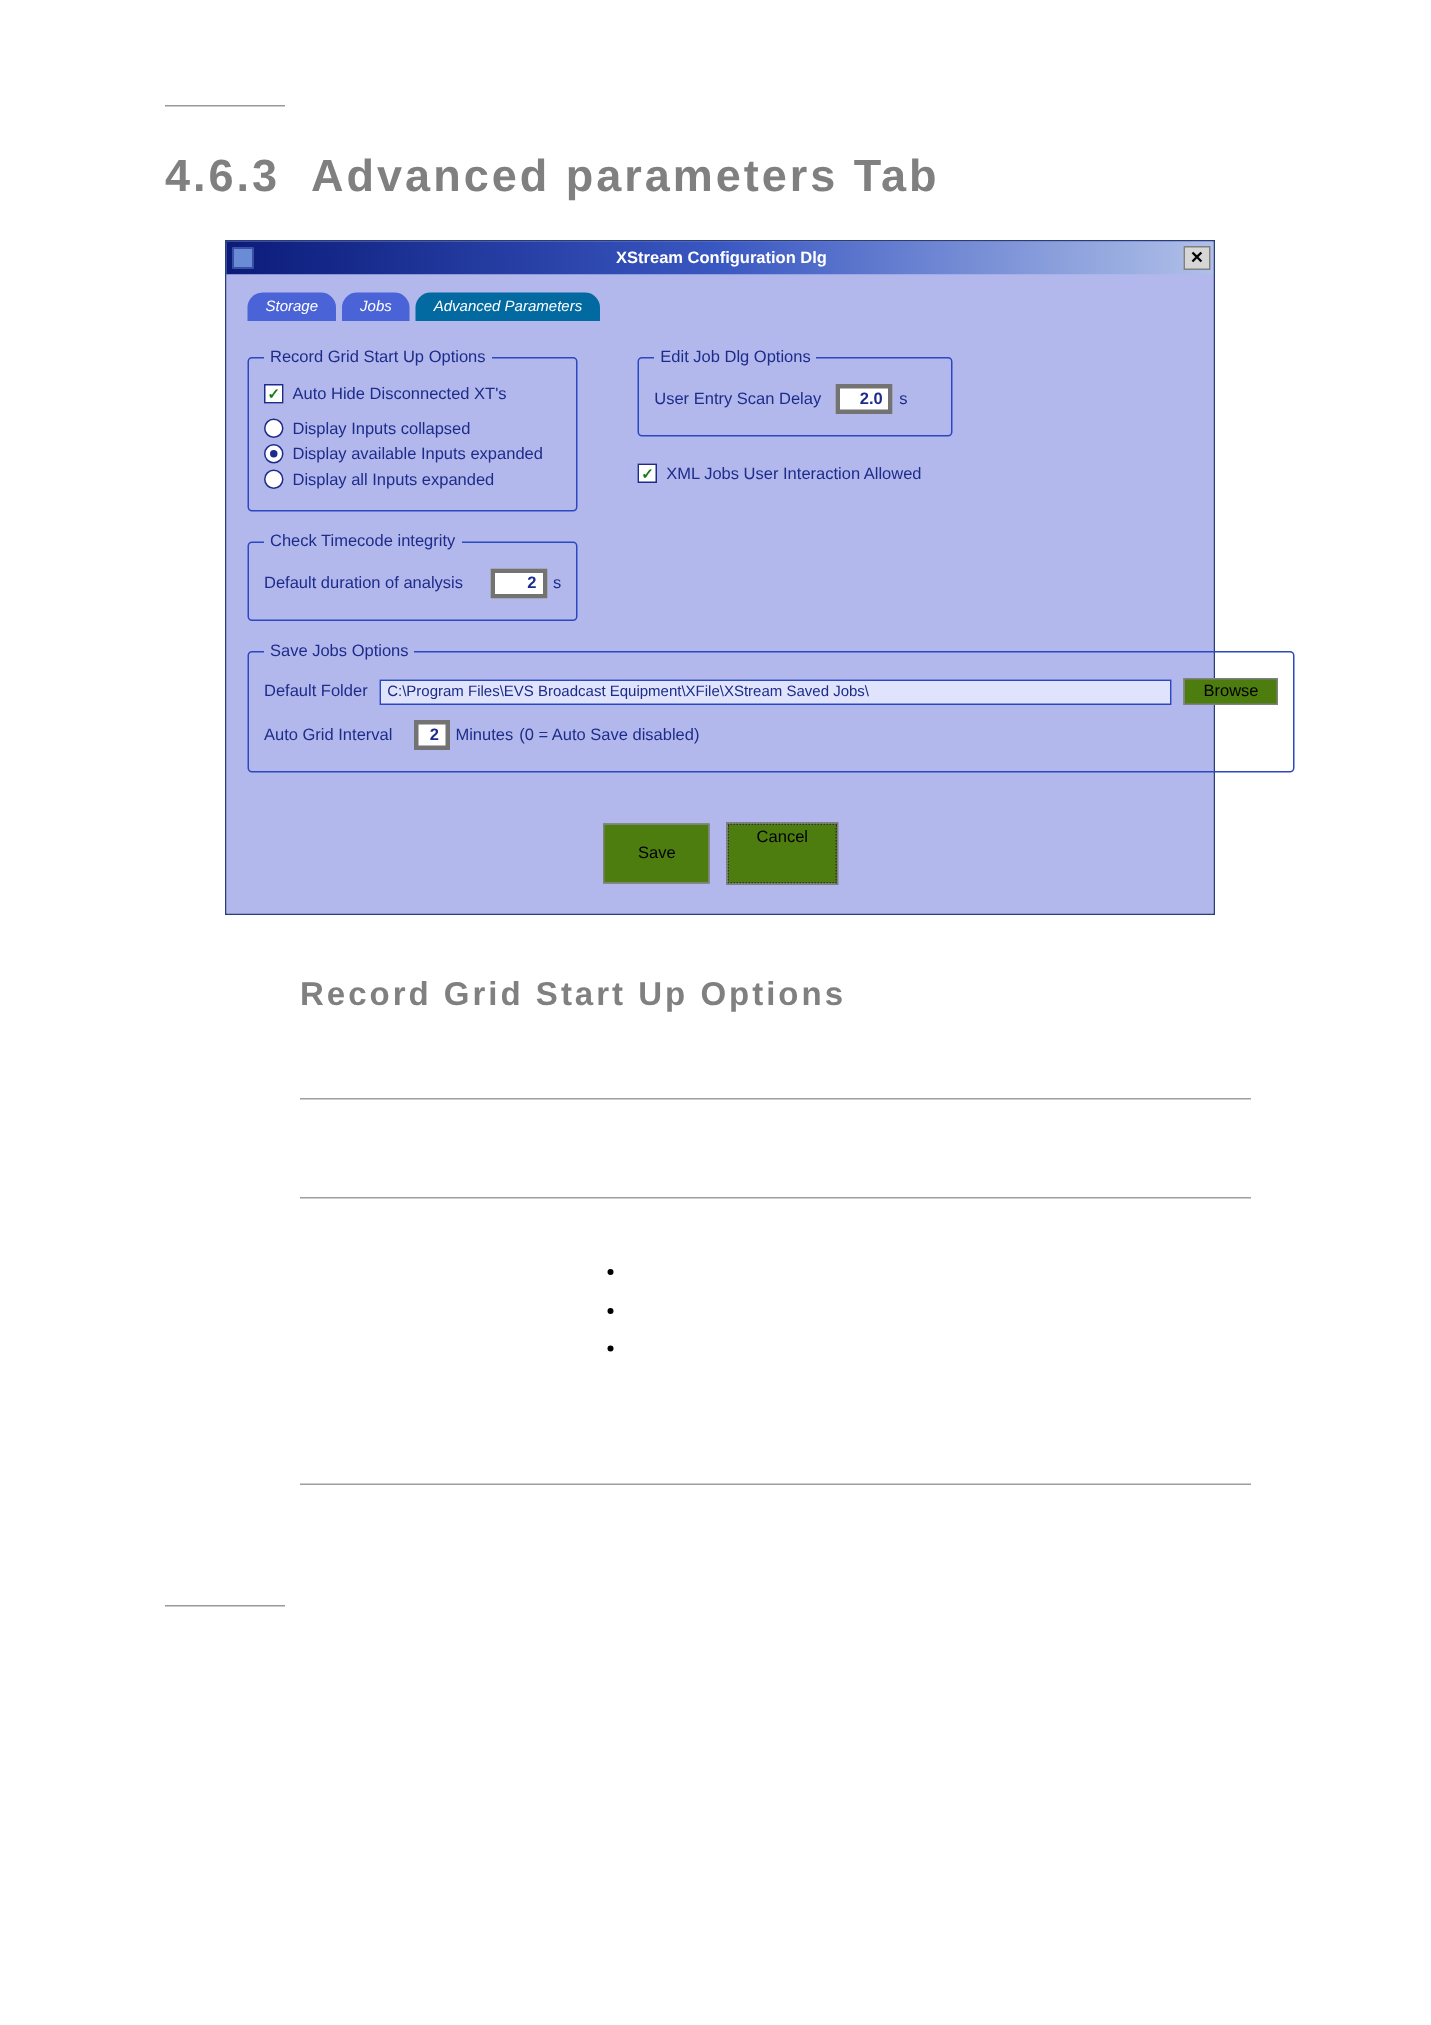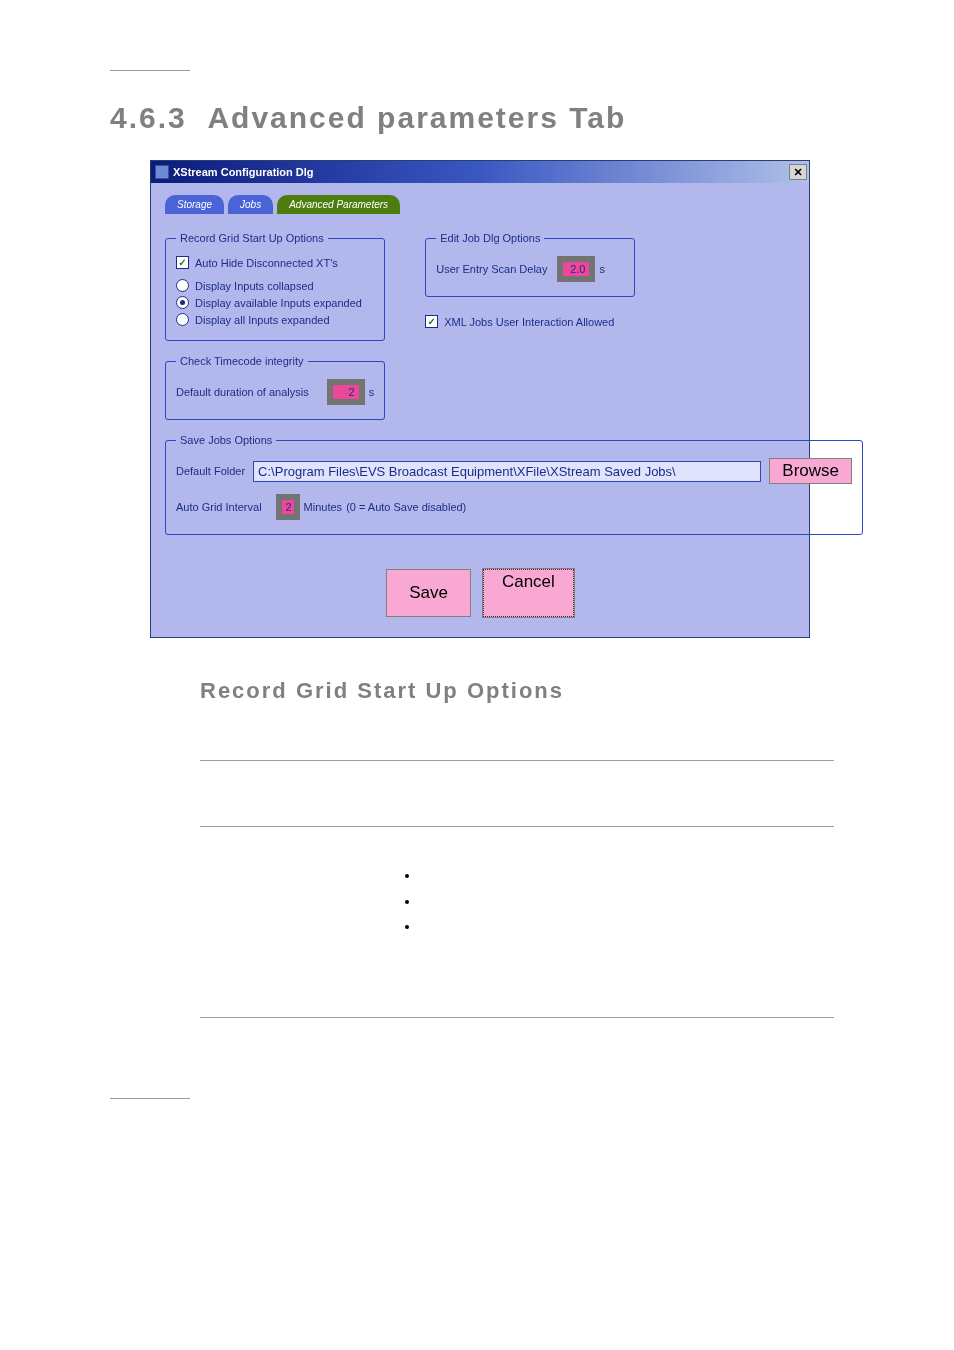--- a/index.html
+++ b/index.html
@@ -47,21 +47,21 @@
     align-items: center;
     padding: 0 2px 0 4px;
     font-weight: bold;
   }
   .titlebar .icon {
     width: 14px; height: 14px;
     background: #6a8bd6;
     border: 1px solid #3b4ea0;
     margin-right: 4px;
   }
-  .titlebar .title { flex: 1; }
+  .titlebar .title { flex: 1; text-align: center; }
   .titlebar .close-btn {
     width: 18px; height: 16px;
     background: #d6d6d6;
     color: #000;
     border: 1px solid #808080;
     display: flex;
     align-items: center;
     justify-content: center;
     font-size: 11px;
     line-height: 1;
@@ -80,21 +80,21 @@
     font-size: 10px;
     font-style: italic;
     font-weight: normal;
     color: #ffffff;
     background: #4a63d6;
     border-radius: 10px 10px 0 0;
     margin-right: 4px;
     cursor: pointer;
   }
   .tab.active {
-    background: #4d7c0f;
+    background: #0369a1;
   }
   .panes {
     display: flex;
     gap: 40px;
   }
   .col { flex: 0 0 auto; }
   fieldset.group {
     border: 1px solid #2d46c2;
     border-radius: 3px;
     padding: 8px 10px 10px 10px;
@@ -125,39 +125,40 @@
     content: "";
     width: 5px; height: 5px;
     background: #1d2c8a;
     border-radius: 50%;
   }
   .chk.checked::after { content: "✓"; color: #1a7a1a; font-weight: bold; }
   .num-box {
     width: 38px;
     text-align: right;
     padding: 1px 4px;
-    background: #ec4899;
-    border: 6px solid #737373;
-    color: #1d2c8a;
+    background: #ffffff;
+    border: 3px solid #737373;
+    color: #1d2c8a;
+    font-weight: bold;
   }
   .text-box {
     flex: 1;
     background: #dfe3fb;
     border: 1px solid #2d46c2;
     padding: 2px 4px;
     color: #1d2c8a;
     margin: 0 8px;
-    font-size: 13px;
+    font-size: 10px;
   }
   .btn-win {
-    background: #f9a8d4;
+    background: #4d7c0f;
     border: 1px solid #808080;
     color: #000;
     padding: 2px 12px;
-    font-size: 17px;
+    font-size: 11px;
     cursor: pointer;
   }
   .unit { margin-left: 4px; }
   .wide-fieldset { width: 698px; }
   .dialog-footer {
     display: flex;
     justify-content: center;
     gap: 12px;
     padding: 20px 0 12px 0;
   }

